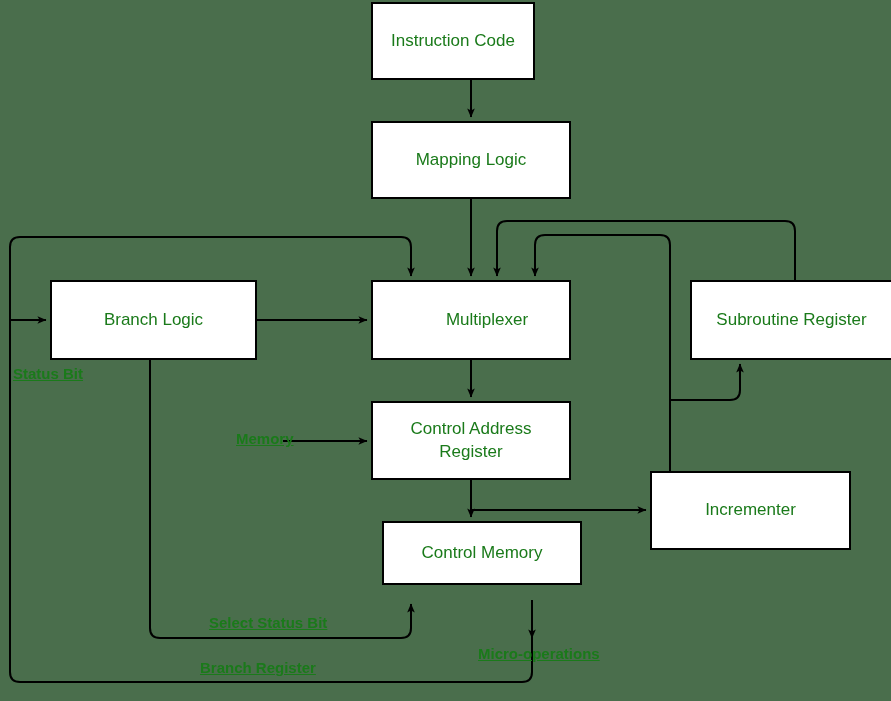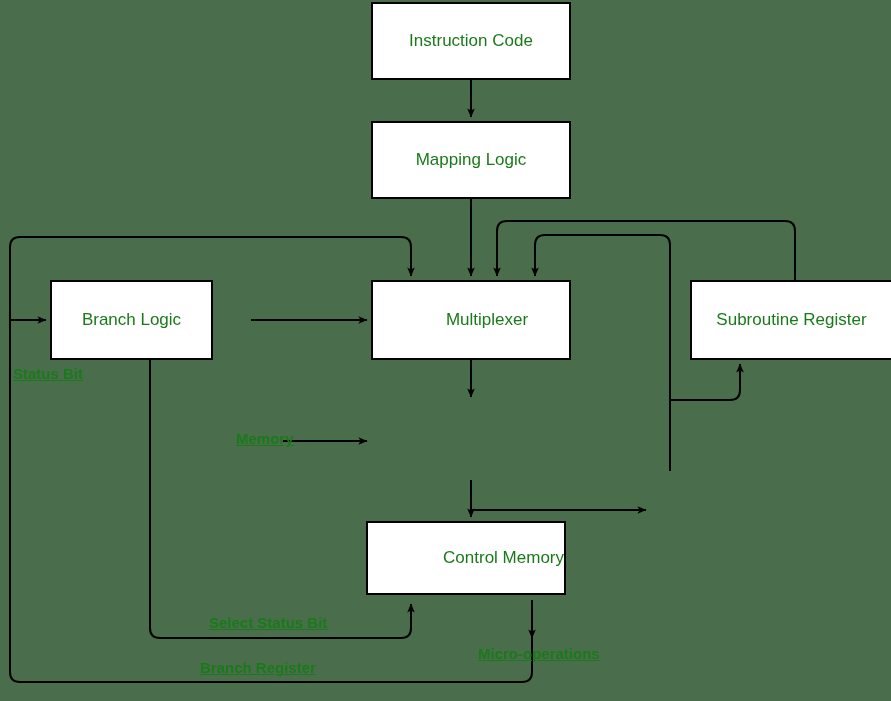--- a/index.html
+++ b/index.html
@@ -83,43 +83,50 @@
       <path d="M471,480 L471,517" marker-end="url(#ah)"></path>
 
       <path d="M471,510 L646,510" marker-end="url(#ah)"></path>
 
       <path d="M670,400 L730,400 Q740,400 740,390 L740,364" marker-end="url(#ah)"></path>
 
       <path d="M532,600 L532,638" marker-end="url(#ah)"></path>
     </g>
   </svg>
 
-  <div class="node" style="left:371px; top:2px; width:200px; height:78px;">
+  <div class="node" style="left:371px; top:2px; width:164px; height:78px;">
     <span>Instruction Code</span>
   </div>
 
   <div class="node" style="left:371px; top:121px; width:200px; height:78px;text-align:right;">
     <span>Mapping Logic</span>
   </div>
 
-  <div class="node" style="left:50px; top:280px; width:163px; height:80px;">
+  <div class="node" style="left:50px; top:280px; width:207px; height:80px;">
     <span>Branch Logic</span>
   </div>
 
   <div class="node" style="left:371px; top:280px; width:200px; height:80px;padding-left:32px;">
     <span>Multiplexer</span>
   </div>
 
   <div class="node" style="left:690px; top:280px; width:203px; height:80px;">
     <span>Subroutine Register</span>
   </div>
 
+  <div class="node" style="left:371px; top:401px; width:200px; height:79px;">
+    <span style="white-space:pre-line;">Control Address
+Register</span>
+  </div>
 
+  <div class="node" style="left:650px; top:471px; width:201px; height:79px;">
+    <span>Incrementer</span>
+  </div>
 
-  <div class="node" style="left:366px; top:521px; width:200px; height:74px;justify-content:flex-end;">
+  <div class="node" style="left:382px; top:521px; width:200px; height:64px;">
     <span>Control Memory</span>
   </div>
 
   <div class="edge-label" style="left:13px; top:365px;">Status Bit</div>
 
   <div class="edge-label" style="left:236px; top:430px;">Memory</div>
 
   <div class="edge-label" style="left:209px; top:614px;">Select Status Bit</div>
 
   <div class="edge-label" style="left:200px; top:659px;">Branch Register</div>

